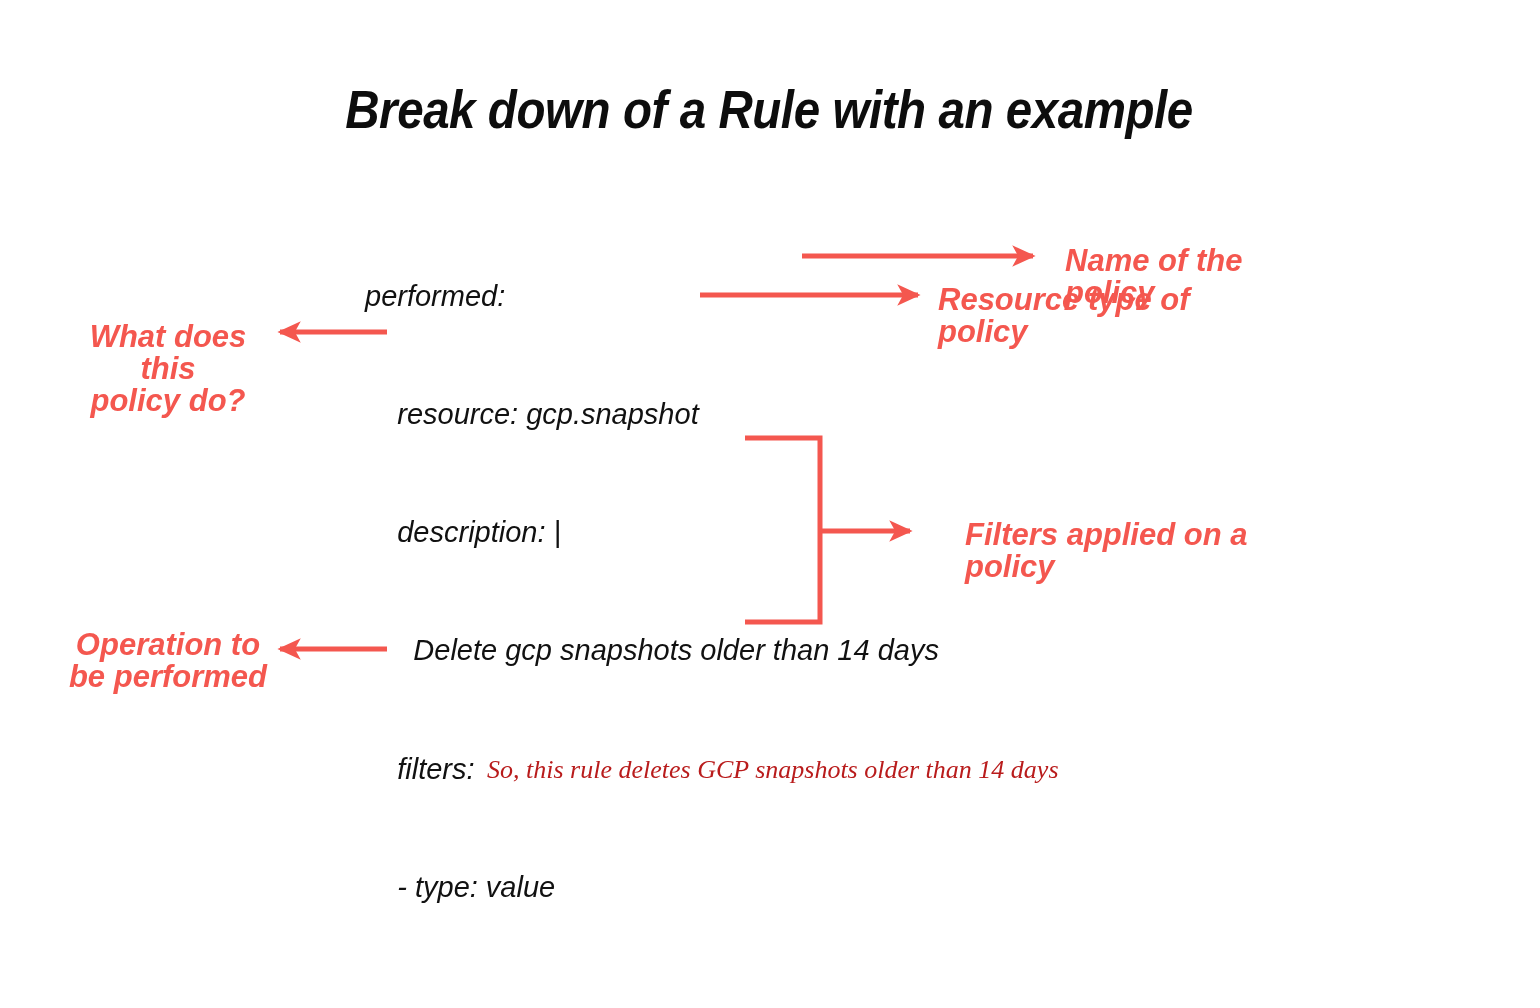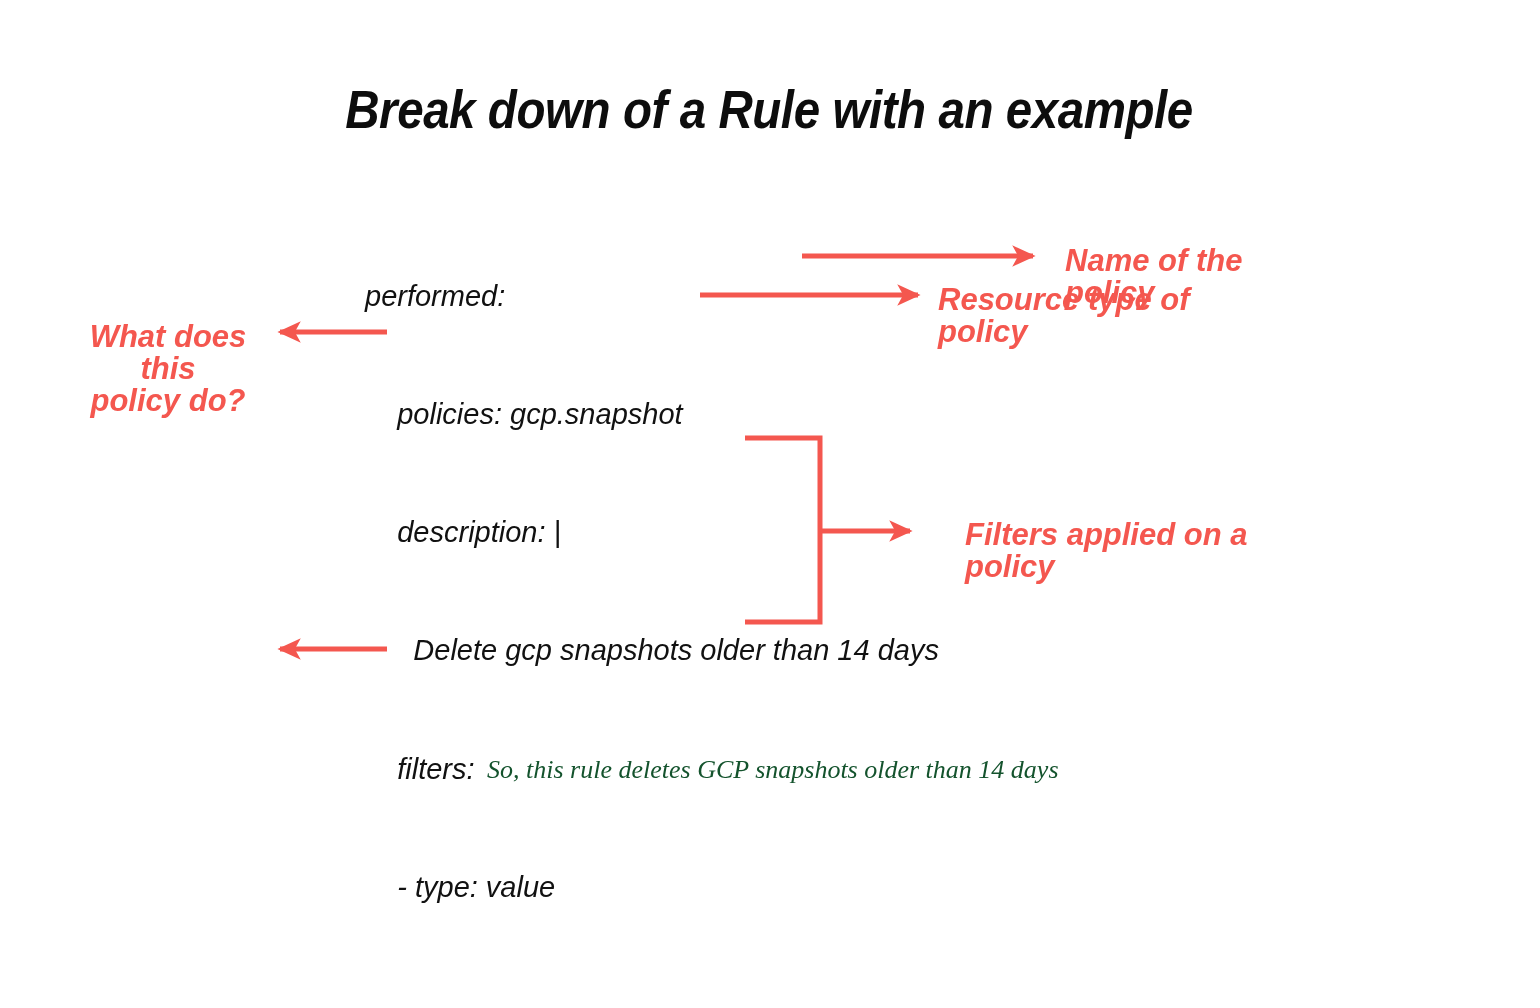--- a/index.html
+++ b/index.html
@@ -78,21 +78,21 @@
   }
 
   
   #caption {
     position: absolute;
     left: 487px;
     top: 755px;
     font-family: "Liberation Serif", serif;
     font-size: 26px;
     font-weight: normal;
-    color: #14532d;
+    color: #b91c1c;
     white-space: nowrap;
   }
 
   
   #overlay {
     position: absolute;
     left: 0;
     top: 0;
     width: 1540px;
     height: 1008px;
@@ -101,21 +101,21 @@
 </style>
 </head>
 <body>
 
 <div id="canvas">
 
   <div id="title">Break down of a Rule with an example</div>
 
   <div id="yaml-block">
     <span class="yline">performed:</span>
-    <span class="yline">    policies: gcp.snapshot</span>
+    <span class="yline">    resource: gcp.snapshot</span>
     <span class="yline">    description: |</span>
     <span class="yline">      Delete gcp snapshots older than 14 days</span>
     <span class="yline">    filters:</span>
     <span class="yline">    - type: value</span>
     
     
     
     
     
     
@@ -123,20 +123,22 @@
 
   <div class="annot" id="annot-name-of-policy">Name of the policy</div>
 
   <div class="annot" id="annot-resource-type">Resource type of policy</div>
 
   <div class="annot" id="annot-what-does-policy">What does this
 policy do?</div>
 
   <div class="annot" id="annot-filters-applied">Filters applied on a policy</div>
 
+  <div class="annot" id="annot-operation">Operation to
+be performed</div>
 
   <div id="caption">So, this rule deletes GCP snapshots older than 14 days</div>
 
   <svg id="overlay" viewBox="0 0 1540 1008">
     <defs>
       <marker id="arrow-right" viewBox="0 0 10 10" refX="8.6" refY="5" markerWidth="5.2" markerHeight="5.2" orient="auto-start-reverse">
         <path d="M 0.6 0.9 L 9.6 5 L 0.6 9.1 L 2.9 5 Z" fill="#f4574f"></path>
       </marker>
       <marker id="arrow-left" viewBox="0 0 10 10" refX="8.6" refY="5" markerWidth="5.2" markerHeight="5.2" orient="auto-start-reverse">
         <path d="M 0.6 0.9 L 9.6 5 L 0.6 9.1 L 2.9 5 Z" fill="#f4574f"></path>

